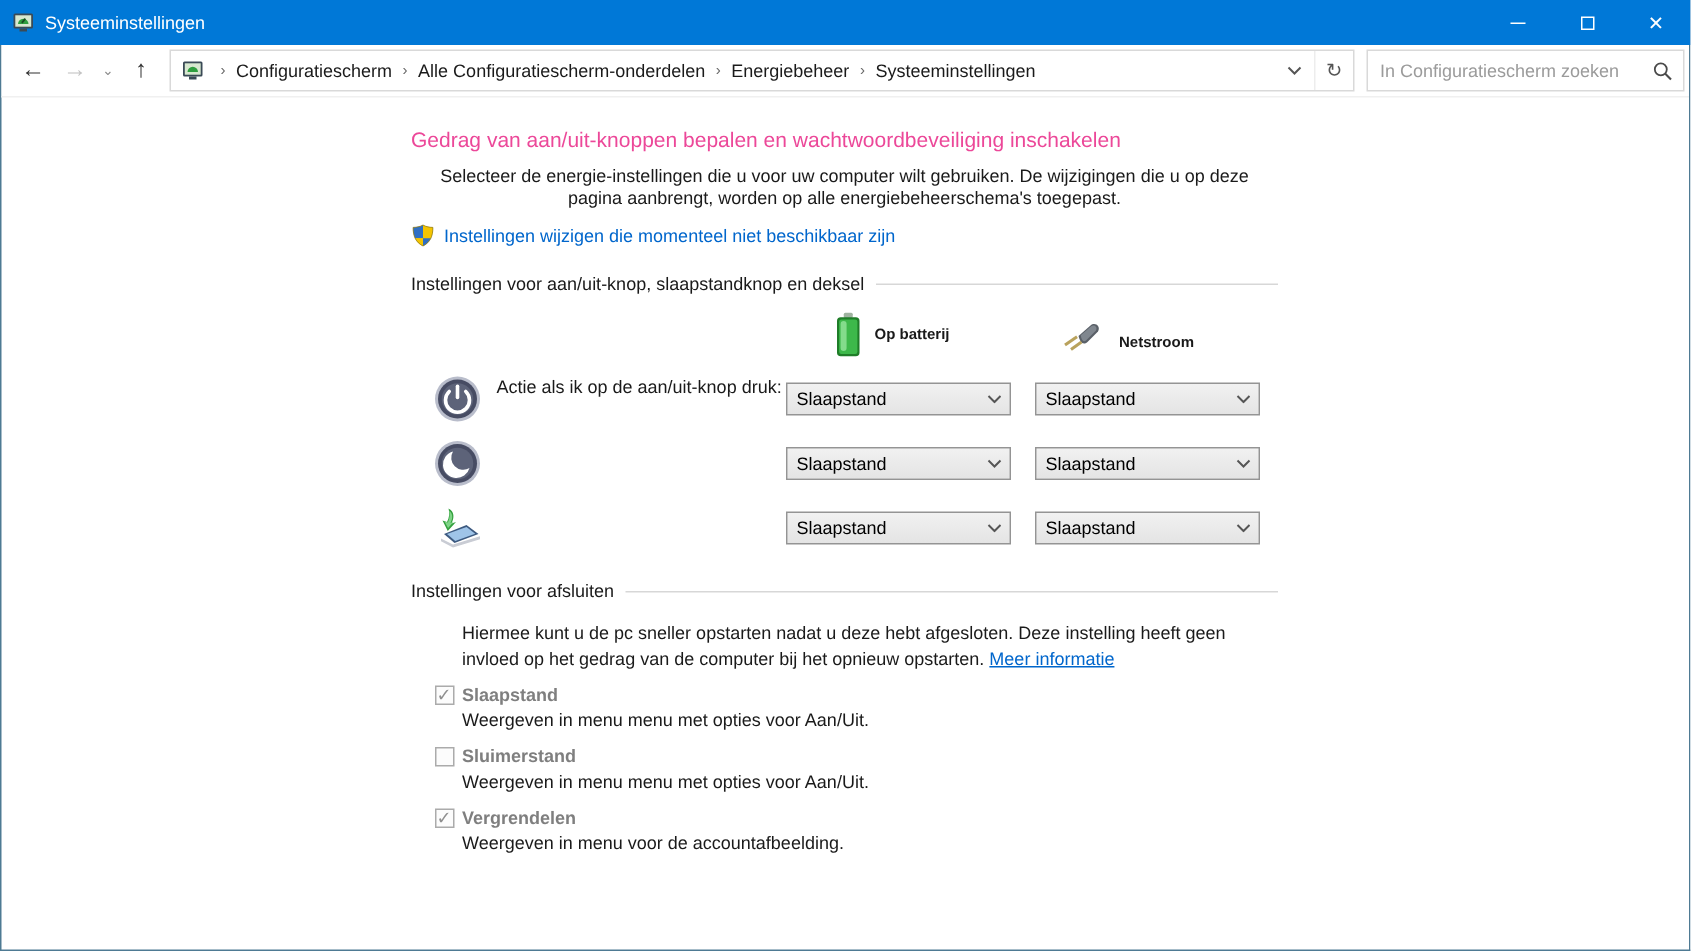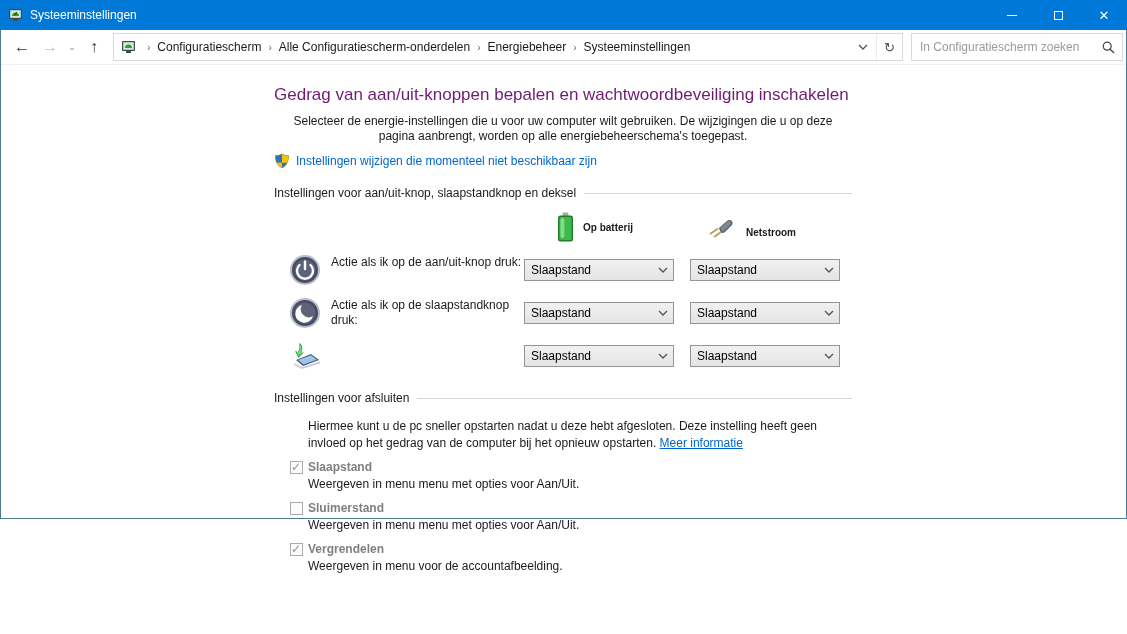--- a/index.html
+++ b/index.html
@@ -1,18 +1,18 @@
 <!DOCTYPE html>
 <html><head>
 <meta charset="utf-8">
 <style>
   * { margin:0; padding:0; box-sizing:border-box; }
   html,body { width:1127px; height:634px; background:#fff; overflow:hidden;
     font-family:"Liberation Sans","DejaVu Sans",sans-serif; }
-  .window { position:relative; width:1127px; height:519px; background:#fff;
+  .window { position:relative; width:1127px; height:634px; background:#fff;
     border:1px solid #4e7a93; border-top:none; }
 
   
   .titlebar { position:absolute; left:-1px; top:0; width:1127px; height:30px;
     background:#0078d7; display:flex; align-items:center; }
   .titlebar-icon { width:16px; height:16px; margin:0 6px 0 8px; flex:0 0 auto; }
   .titlebar-text { color:#fff; font-size:12px; }
   .win-controls { margin-left:auto; display:flex; height:30px; }
   .win-btn { width:46px; height:30px; display:flex; align-items:center; justify-content:center; cursor:default; }
   .glyph-min { width:10px; height:1px; background:#fff; }
@@ -37,21 +37,21 @@
     color:#555; font-size:13px; border-left:1px solid #ededed; }
   .searchbox { display:flex; height:28px; border:1px solid #d9d9d9;
     margin-left:8px; width:212px; background:#fff; }
   .search-input { border:none; outline:none; flex:1; font-size:12px; color:#1a1a1a;
     padding:0 4px 0 8px; font-family:inherit; background:transparent; min-width:0; }
   .search-input::placeholder { color:#9b9b9b; }
   .search-btn { width:28px; display:flex; align-items:center; justify-content:center; }
 
   
   .content { position:absolute; left:273px; top:85px; width:578px; }
-  .page-title { color:#701a75; font-size:17px; font-weight:400; margin-bottom:9px; }
+  .page-title { color:#ec4899; font-size:14px; font-weight:400; margin-bottom:9px; }
   .intro { font-size:12px; color:#1a1a1a; line-height:14.5px; width:578px;text-align:center; }
   .admin-link-row { display:flex; align-items:center; margin-top:10px; }
   .admin-link-row svg { margin-right:6px; }
   .link { color:#0066cc; font-size:12px; text-decoration:none; cursor:pointer; }
   .link.underlined { text-decoration:underline; }
 
   .section-hdr { display:flex; align-items:center; margin-top:17px; }
   .section-hdr .txt { font-size:12px; color:#1a1a1a; white-space:nowrap; }
   .section-hdr .rule { flex:1; height:1px; background:#d7d7d7; margin-left:8px; }
 
@@ -223,21 +223,20 @@
       </div>
     </div>
 
     <div class="action-row tall">
       <svg class="row-icon" viewBox="0 0 32 32">
         <circle cx="16" cy="16" r="15" fill="#b9bdcb"></circle>
         <circle cx="16" cy="16" r="13" fill="#474c63"></circle>
         <circle cx="16" cy="16" r="10.5" fill="#5d6379"></circle>
         <path d="M13 8 A9 9 0 1 0 24 19 A8 8 0 0 1 13 8 Z" fill="#fff"></path>
       </svg>
-      <span class="row-label">Actie als ik op de slaapstandknop druk:</span>
       <div class="combo c1">
         <span class="combo-value">Slaapstand</span>
         <span class="combo-arrow">
             <svg width="10" height="6" viewBox="0 0 10 6">
               <polyline points="1,1 5,5 9,1" fill="none" stroke="#555" stroke-width="1.3"></polyline>
             </svg>
           </span>
       </div>
       <div class="combo c2">
         <span class="combo-value">Slaapstand</span>

